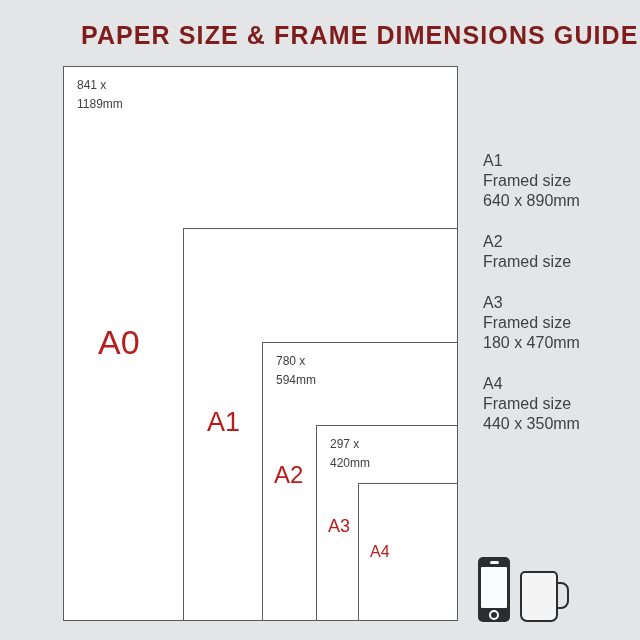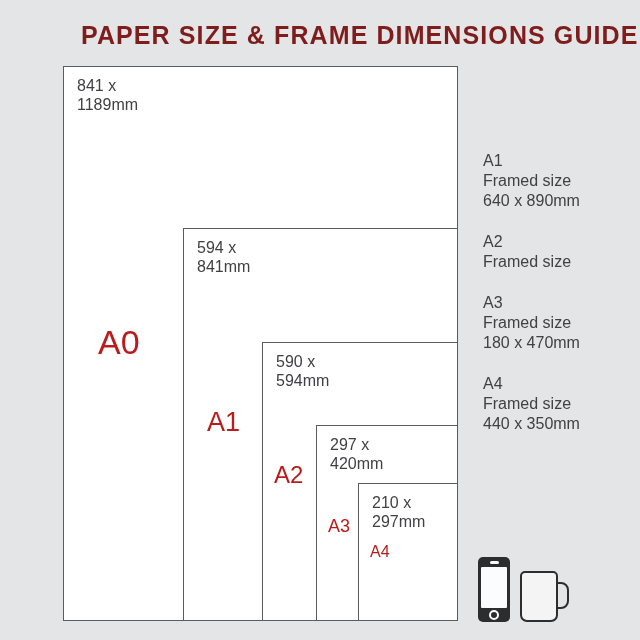--- a/index.html
+++ b/index.html
@@ -34,21 +34,21 @@
   }
   .p-a0 { left: 63px;  top: 66px;  width: 395px; height: 555px; }
   .p-a1 { left: 183px; top: 228px; width: 275px; height: 393px; }
   .p-a2 { left: 262px; top: 342px; width: 196px; height: 279px; }
   .p-a3 { left: 316px; top: 425px; width: 142px; height: 196px; }
   .p-a4 { left: 358px; top: 483px; width: 100px; height: 138px; }
   .dims {
     position: absolute;
     left: 13px;
     top: 9px;
-    font-size: 16px;
+    font-size: 12px;
     line-height: 19px;
     color: #414144;
   }
   .dims span { display: block; }
   .size-label {
     position: absolute;
     line-height: 1;
     color: #b91c1c;
     white-space: nowrap;
   }
@@ -152,48 +152,40 @@
 
 <div class="paper p-a0">
   <div class="dims">
     <span>841 x</span>
     <span>1189mm</span>
   </div>
   <div class="size-label l-a0">A0</div>
 </div>
 
 <div class="paper p-a1">
-  <div class="dims">
-    <span>594 x</span>
-    <span>841mm</span>
-  </div>
   <div class="size-label l-a1">A1</div>
 </div>
 
 <div class="paper p-a2">
   <div class="dims">
-    <span>590 x</span>
+    <span>780 x</span>
     <span>594mm</span>
   </div>
   <div class="size-label l-a2">A2</div>
 </div>
 
 <div class="paper p-a3">
   <div class="dims">
     <span>297 x</span>
     <span>420mm</span>
   </div>
   <div class="size-label l-a3">A3</div>
 </div>
 
 <div class="paper p-a4">
-  <div class="dims">
-    <span>210 x</span>
-    <span>297mm</span>
-  </div>
   <div class="size-label l-a4">A4</div>
 </div>
 
 <div class="legend">
   <div class="legend-block">
     <div>A1</div>
     <div>Framed size</div>
     <div>640 x 890mm</div>
   </div>
   <div class="legend-block">

